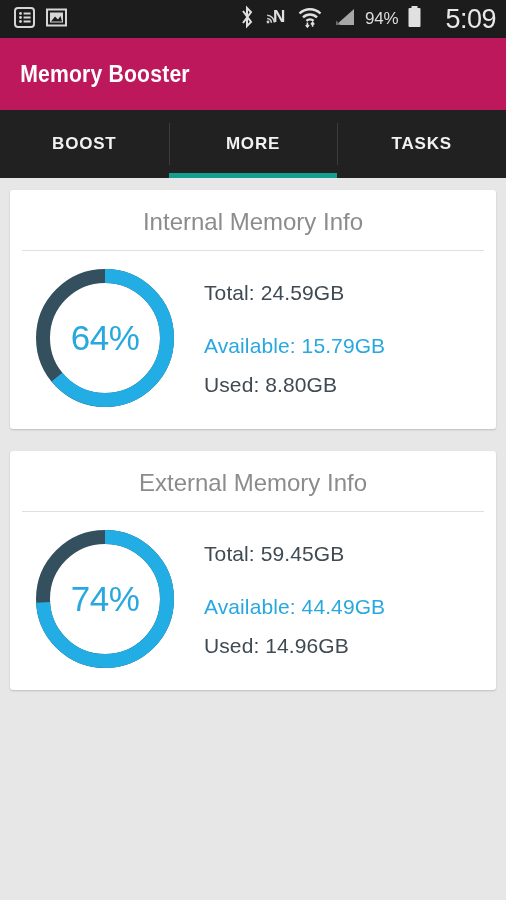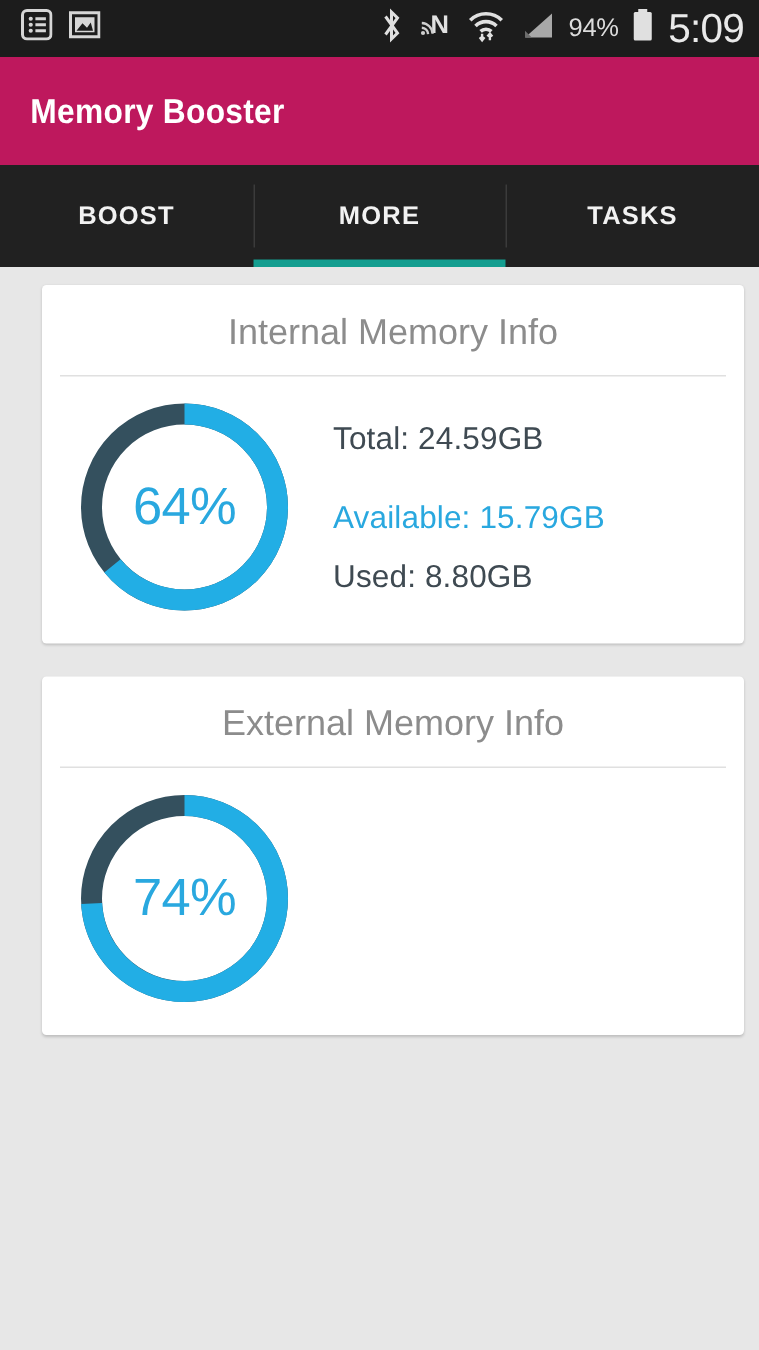--- a/index.html
+++ b/index.html
@@ -19,21 +19,21 @@
   }
   .status-left { display:flex; align-items:center; gap:11px; }
   .status-right { margin-left:auto; display:flex; align-items:center; gap:9px; }
   .sb-icon { display:block; }
   .battery-pct {
     color:#dcdcdc; font-size:17px; letter-spacing:-0.2px;
     font-family:"Liberation Sans", sans-serif;
   }
   .clock {
     color:#e9e9e9; font-size:27px; letter-spacing:-0.5px; line-height:1;
-    margin-left:0; font-family:"Liberation Sans", sans-serif;
+    margin-left:14px; font-family:"Liberation Sans", sans-serif;
   }
 
   
   .actionbar { height:72px; background:#be185d; display:flex; align-items:center; }
   .app-title {
     color:#ffffff; font-size:23px; font-weight:bold;
     padding-left:22px; letter-spacing:0.2px;
     font-family:"Liberation Sans", sans-serif;
     transform:scaleX(0.92); transform-origin:left center;
   }
@@ -51,21 +51,21 @@
   .tab-label {
     color:#f2f2f2; font-size:17px; font-weight:bold; letter-spacing:0.8px;
     font-family:"Liberation Sans", sans-serif;
   }
   .tab.active::after {
     content:""; position:absolute; left:0; right:0; bottom:0;
     height:5px; background:#149e90;
   }
 
   
-  .content { padding:12px 10px 0 28px; }
+  .content { padding:12px 10px 0 10px; }
   .card {
     background:#ffffff; border-radius:3px;
     box-shadow:0 1px 2px rgba(0,0,0,0.18);
     margin-bottom:22px; padding:0 0 14px 0;
   }
   .card-title {
     text-align:center; color:#8c8c8c; font-size:24px;
     padding:18px 0 14px 0; font-weight:normal;
     font-family:"Liberation Sans", sans-serif;
   }
@@ -204,17 +204,22 @@
       <div class="card-body">
         <div class="donut-wrap">
           <div class="donut">
             <svg width="146" height="146" viewBox="0 0 146 146">
               <circle cx="73" cy="73" r="62" fill="none" stroke="#34505e" stroke-width="14"></circle>
               <circle id="arc1" cx="73" cy="73" r="62" fill="none" stroke="#22aee5" stroke-width="14" stroke-linecap="butt" stroke-dasharray="288.2725418933994 101.28494715173491"></circle>
             </svg>
             <div class="donut-label">74%</div>
           </div>
         </div>
+        <div class="stats">
+          <div class="stat-line">Total: 59.45GB</div>
+          <div class="stat-line accent">Available: 44.49GB</div>
+          <div class="stat-line">Used: 14.96GB</div>
+        </div>
       </div>
     </div>
 
   </div>
 </div>
 
 </body></html>

